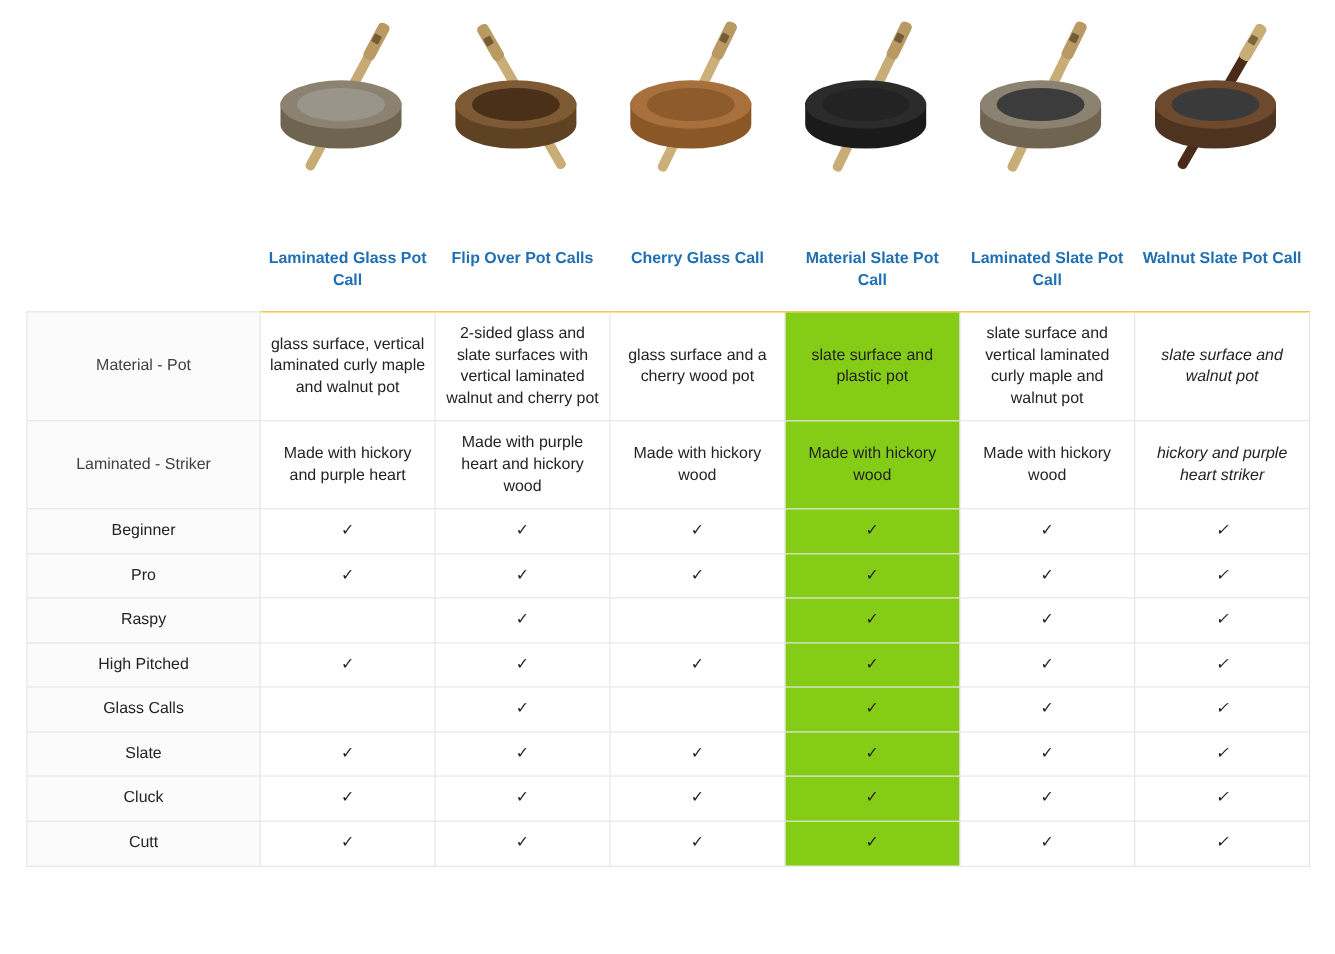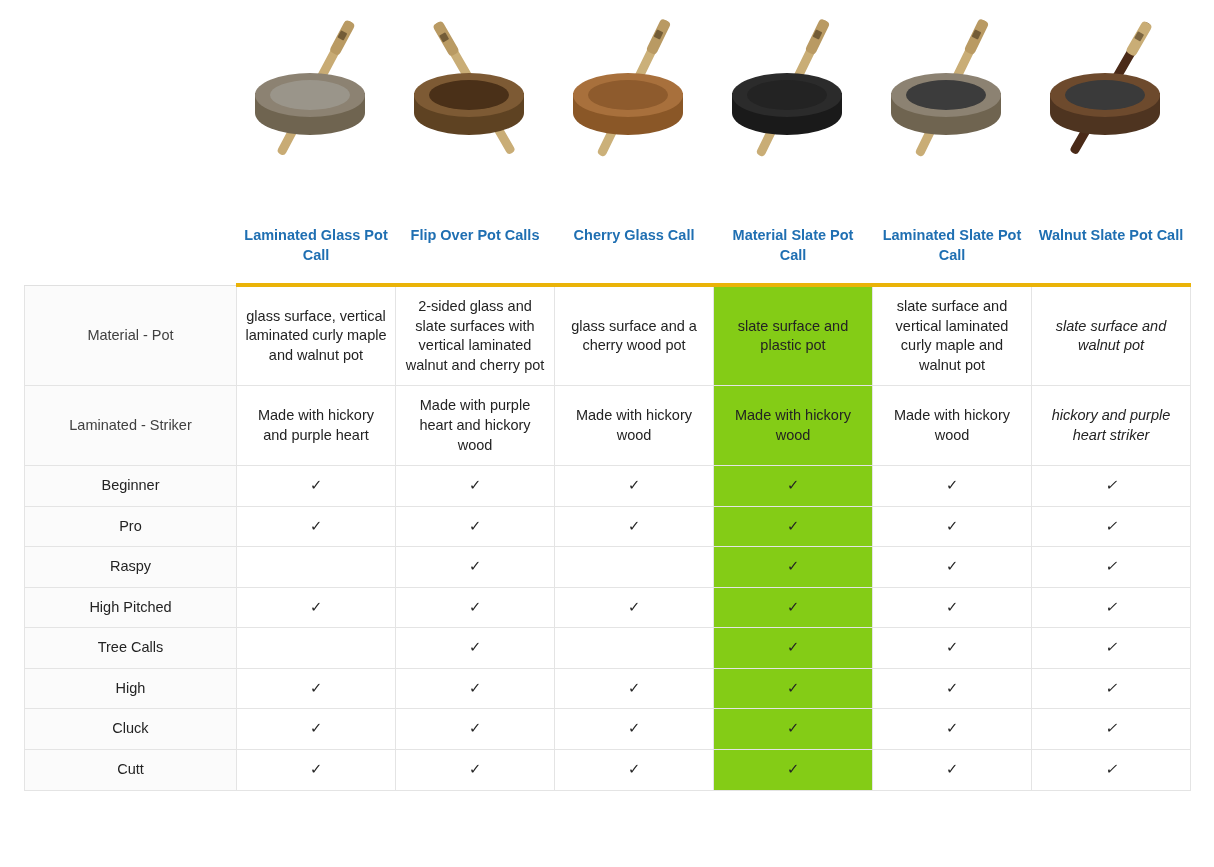--- a/index.html
+++ b/index.html
@@ -110,21 +110,21 @@
     border: 1px solid #e4e4e4;
     padding: 10px 8px;
     vertical-align: middle;
     text-align: center;
     font-size: 14.5px;
     color: #232323;
     line-height: 1.35;
   }
   table.compare thead th {
     border: none;
-    border-bottom: 4px solid #eab308;
+    border-bottom: 1px solid #eab308;
     color: #1f6fb2;
     font-size: 14.5px;
     font-weight: bold;
     padding: 14px 6px 18px 6px;
     vertical-align: top;
   }
   table.compare thead th.corner {
     border-bottom: 1px solid #e0e0e0;
   }
   td.rowlabel {
@@ -295,30 +295,30 @@
           <tr>
             <td class="rowlabel">High Pitched</td>
             <td class="val check">✓</td>
             <td class="val check">✓</td>
             <td class="val check">✓</td>
             <td class="val highlight check">✓</td>
             <td class="val check">✓</td>
             <td class="val last-col check">✓</td>
           </tr>
           <tr>
-            <td class="rowlabel">Tree Calls</td>
+            <td class="rowlabel">Glass Calls</td>
             <td class="val check"></td>
             <td class="val check">✓</td>
             <td class="val check"></td>
             <td class="val highlight check">✓</td>
             <td class="val check">✓</td>
             <td class="val last-col check">✓</td>
           </tr>
           <tr>
-            <td class="rowlabel">High</td>
+            <td class="rowlabel">Slate</td>
             <td class="val check">✓</td>
             <td class="val check">✓</td>
             <td class="val check">✓</td>
             <td class="val highlight check">✓</td>
             <td class="val check">✓</td>
             <td class="val last-col check">✓</td>
           </tr>
           <tr>
             <td class="rowlabel">Cluck</td>
             <td class="val check">✓</td>

